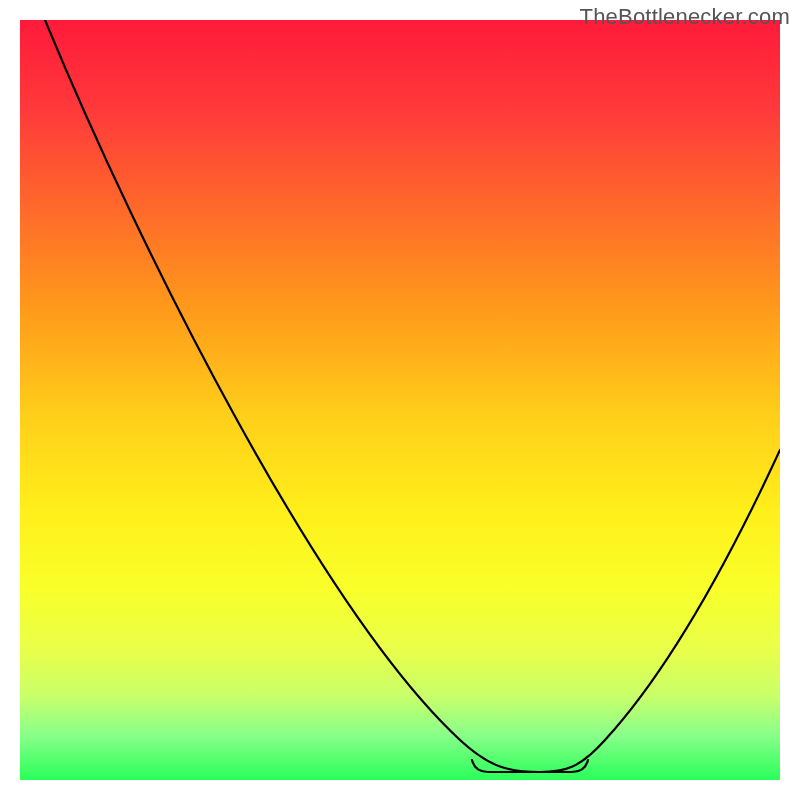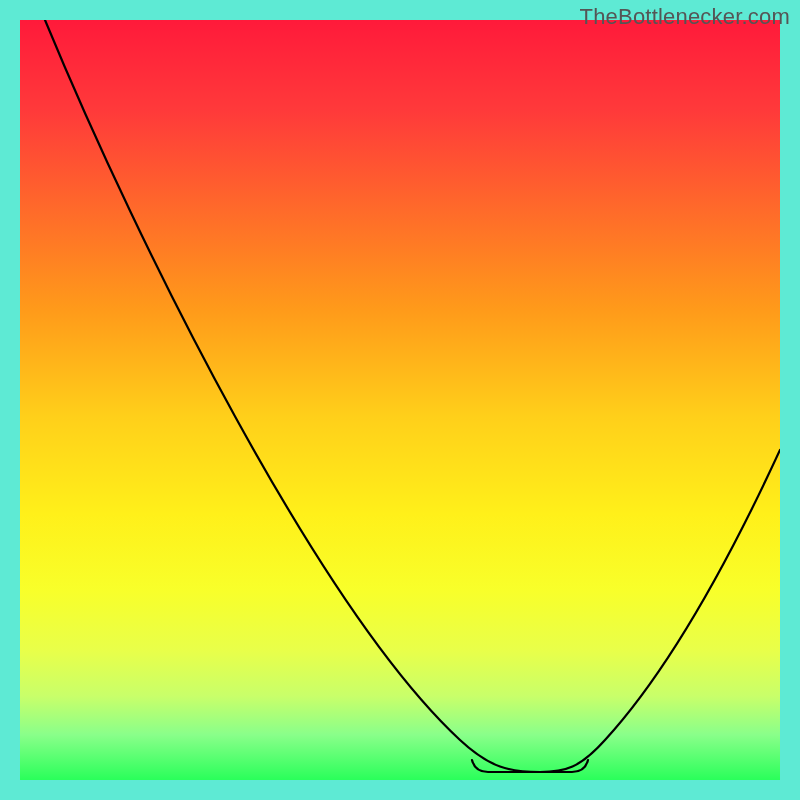--- a/index.html
+++ b/index.html
@@ -8,21 +8,21 @@
     width: 800px;
     height: 800px;
     background: #000;
     font-family: Arial, Helvetica, sans-serif;
     overflow: hidden;
   }
   .frame {
     position: relative;
     width: 800px;
     height: 800px;
-    background: #5eead4;
+    background: #ffffff;
   }
   .plot {
     position: absolute;
     left: 20px;
     top: 20px;
     width: 760px;
     height: 760px;
     background: linear-gradient(to bottom,
       #ff1a3a 0%,
       #ff3a3a 12%,

